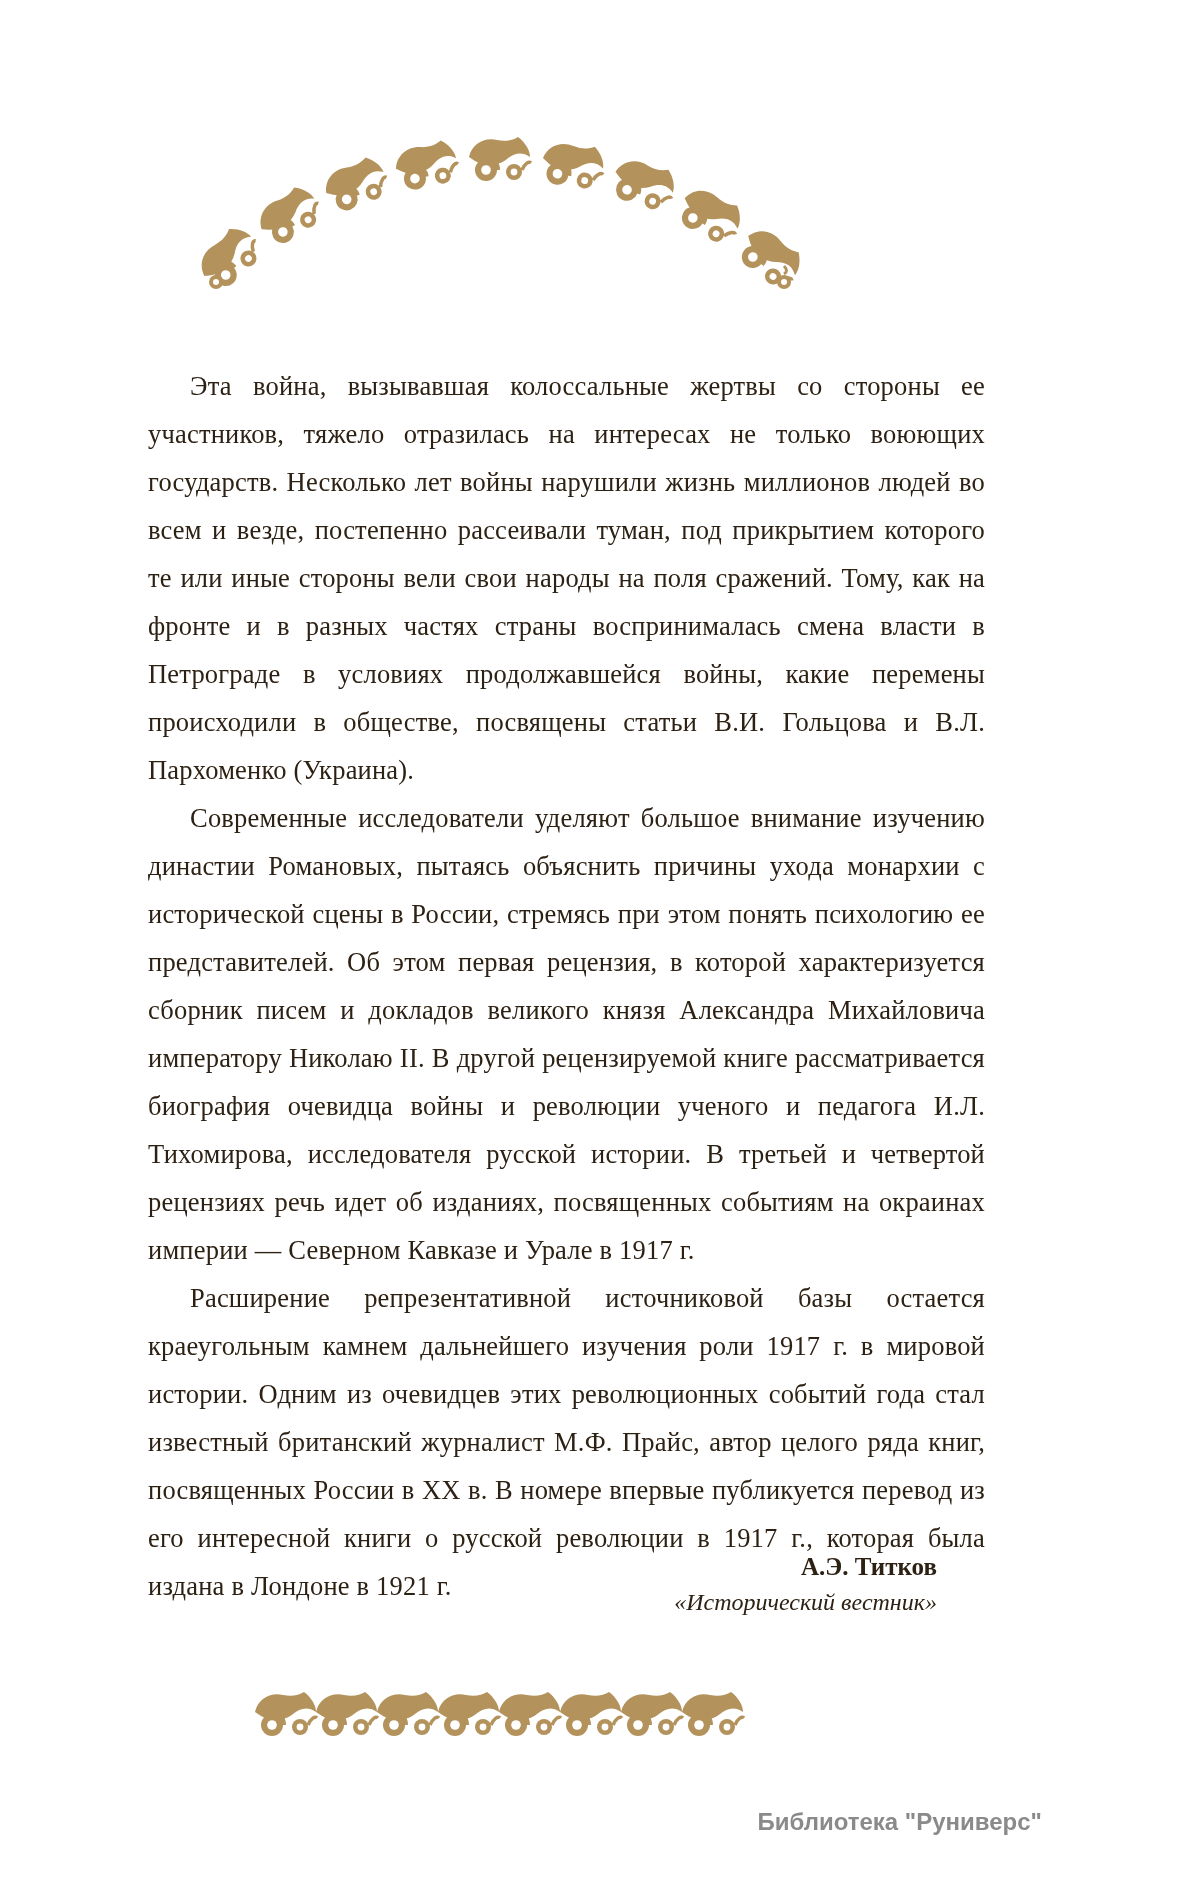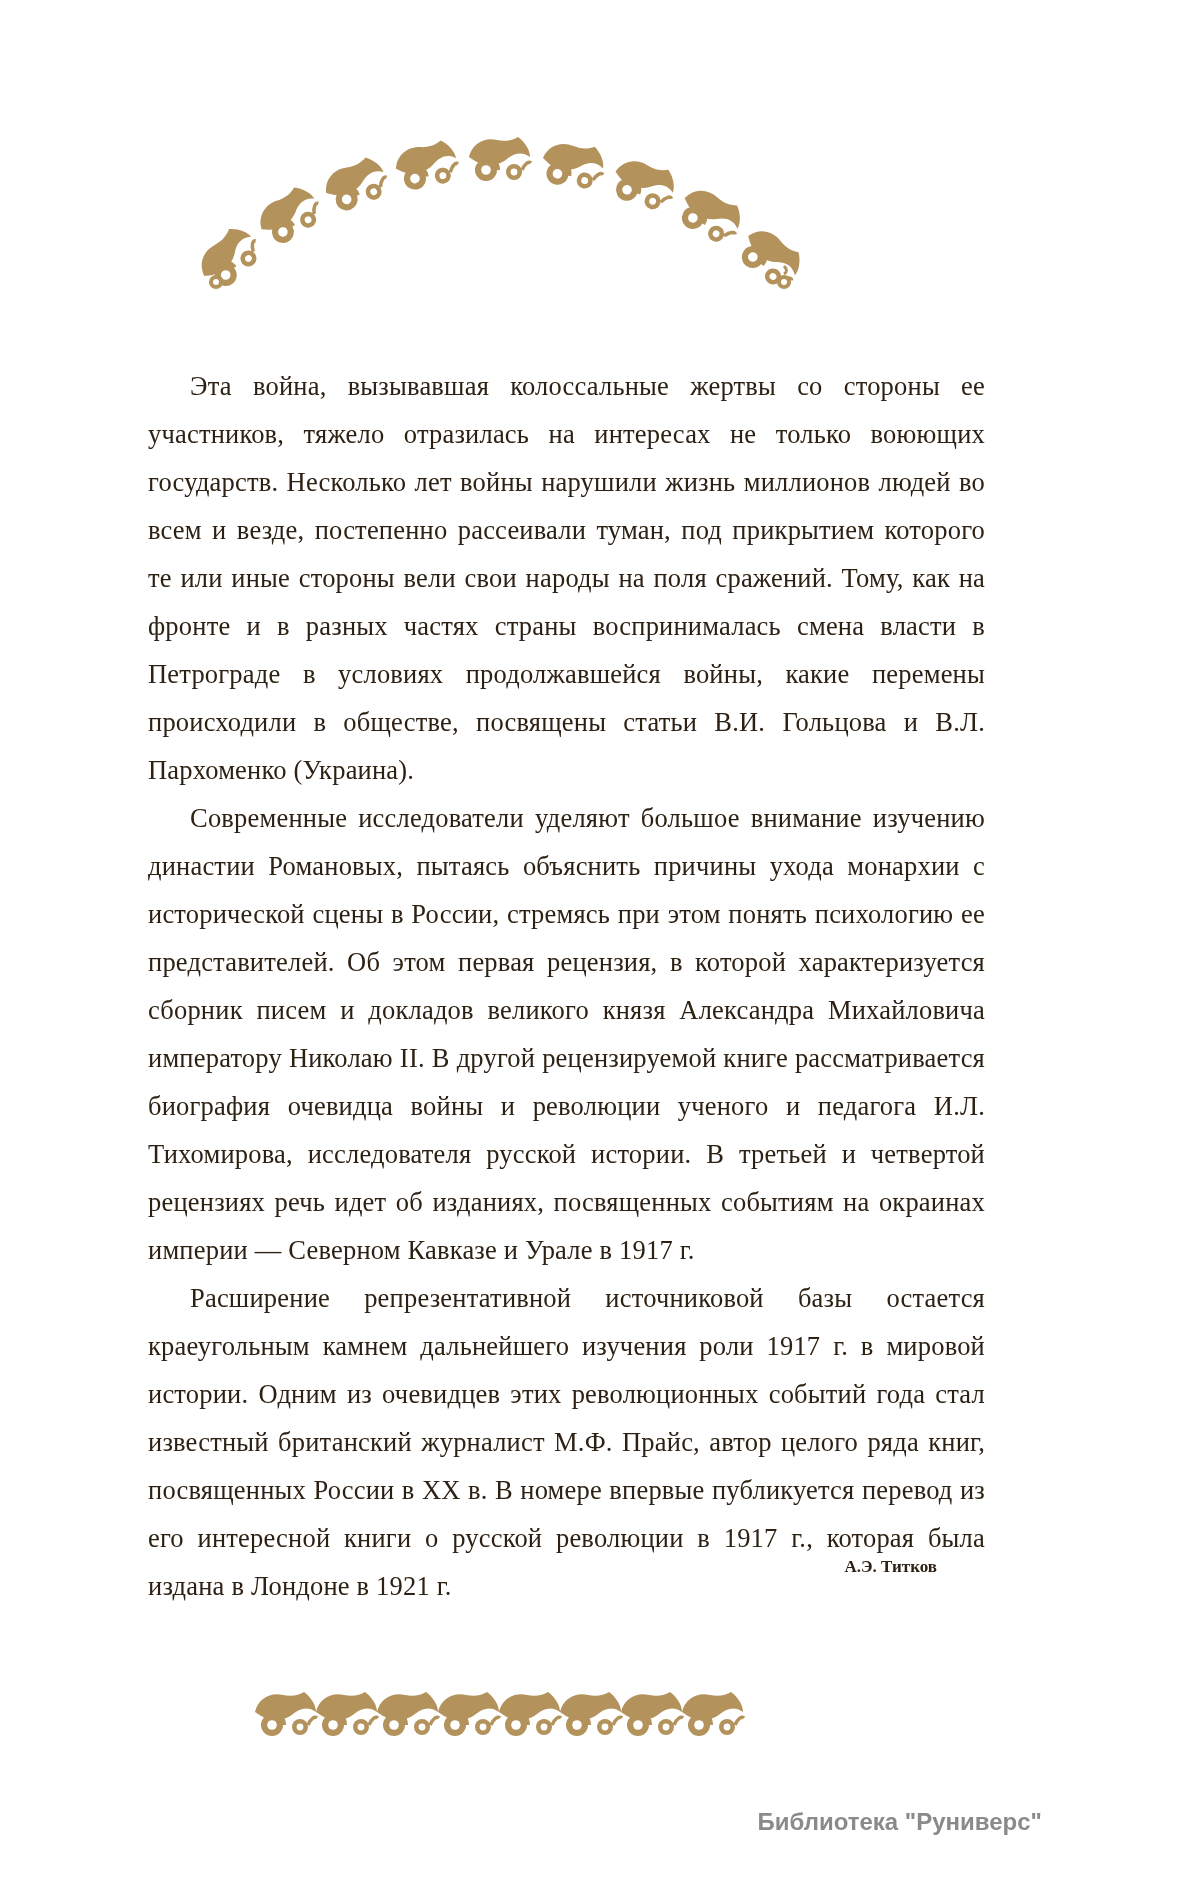--- a/index.html
+++ b/index.html
@@ -32,21 +32,21 @@
     margin-left: 48px;
   }
   .body-text p { margin: 0; text-indent: 42px; }
 
   
   .signature {
     position: absolute; left: 100px; top: 1549px; width: 837px;
     text-align: right;
     color: var(--text-color, #2d2114);
   }
-  .signature .sig-name { font-weight: bold; font-size: 17px; line-height: 36px; }
+  .signature .sig-name { font-weight: bold; font-size: 25px; line-height: 36px; }
   .signature .sig-role { font-style: italic; font-size: 24px; line-height: 34px; }
 
   
   .watermark {
     position: absolute; top: 1808px; right: 158px;
     font-family: "Liberation Sans", sans-serif;
     font-weight: bold;
     font-size: 24px;
     color: var(--watermark-color, #8a8a8a);
   }
@@ -87,20 +87,21 @@
   </svg>
 
   <div class="body-text">
     <p>Эта война, вызывавшая колоссальные жертвы со стороны ее участников, тяжело отразилась на интересах не только воюющих государств. Несколько лет войны нарушили жизнь миллионов людей во всем и везде, постепенно рассеивали туман, под прикрытием которого те или иные стороны вели свои народы на поля сражений. Тому, как на фронте и в разных частях страны воспринималась смена власти в Петрограде в условиях продолжавшейся войны, какие перемены происходили в обществе, посвящены статьи В.И. Гольцова и В.Л. Пархоменко (Украина).</p>
     <p>Современные исследователи уделяют большое внимание изучению династии Романовых, пытаясь объяснить причины ухода монархии с исторической сцены в России, стремясь при этом понять психологию ее представителей. Об этом первая рецензия, в которой характеризуется сборник писем и докладов великого князя Александра Михайловича императору Николаю II. В другой рецензируемой книге рассматривается биография очевидца войны и революции ученого и педагога И.Л. Тихомирова, исследователя русской истории. В третьей и четвертой рецензиях речь идет об изданиях, посвященных событиям на окраинах империи — Северном Кавказе и Урале в 1917 г.</p>
     <p>Расширение репрезентативной источниковой базы остается краеугольным камнем дальнейшего изучения роли 1917 г. в мировой истории. Одним из очевидцев этих революционных событий года стал известный британский журналист М.Ф. Прайс, автор целого ряда книг, посвященных России в XX в. В номере впервые публикуется перевод из его интересной книги о русской революции в 1917 г., которая была издана в Лондоне в 1921 г.</p>
   </div>
 
   <div class="signature">
     <div class="sig-name">А.Э. Титков</div>
+    <div class="sig-role">«Исторический вестник»</div>
   </div>
 
   <svg class="ornament-band" width="490" height="54" viewBox="0 0 490 54" aria-hidden="true">
     <use href="#orn" transform="translate(31,27)"></use>
     <use href="#orn" transform="translate(92,27)"></use>
     <use href="#orn" transform="translate(153,27)"></use>
     <use href="#orn" transform="translate(214,27)"></use>
     <use href="#orn" transform="translate(275,27)"></use>
     <use href="#orn" transform="translate(336,27)"></use>
     <use href="#orn" transform="translate(397,27)"></use>

